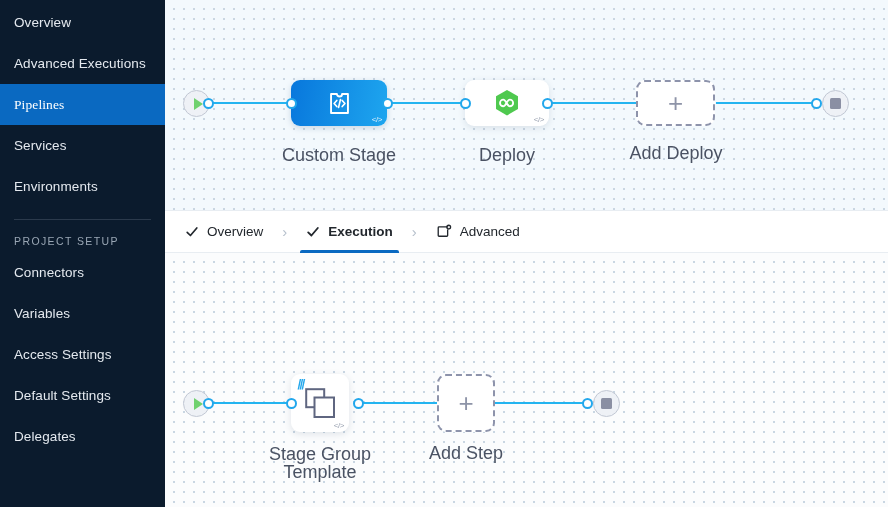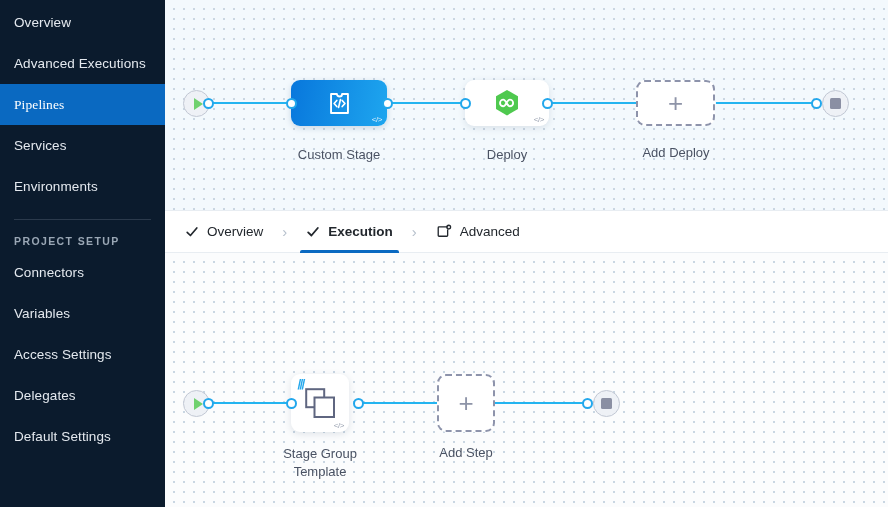--- a/index.html
+++ b/index.html
@@ -37,21 +37,21 @@
   }
   .nav-divider {
     height: 1px; background: #2b3a4c;
     margin: 12px 14px 10px 14px;
   }
   .nav-section {
     padding-left: 14px;
     color: #9aa7b5;
     font-size: 10.5px;
     letter-spacing: 1.4px;
-    font-weight: bold;
+    font-weight: normal;
     height: 22px;
     display: flex; align-items: center;
   }
 
   
   #main { flex: 1 1 auto; position: relative; height: 507px; overflow: hidden; }
 
   .canvas {
     position: absolute; left: 0; right: 0;
     background-image: radial-gradient(#c9d6e2 1px, transparent 1.1px);
@@ -150,21 +150,21 @@
     font-weight: 300; user-select: none;
   }
   .code-badge {
     position: absolute; right: 5px; bottom: 2px;
     font-size: 8px; color: #9aa2b1; letter-spacing: -.4px;
   }
   .code-badge.light { color: rgba(255,255,255,.85); }
   .node-label {
     position: absolute;
     text-align: center;
-    font-size: 13px;
+    font-size: 18px;
     color: #4a5263;
     line-height: 18px;
     white-space: pre-line;
   }
   .tpl-mark {
     position: absolute; left: 7px; top: 3px;
     font-size: 11px; color: #22a7ec; letter-spacing: -1px;
     transform: skewX(-12deg); font-weight: bold;
   }
 </style>
@@ -197,24 +197,24 @@
     <div class="nav-item">
       <span>Connectors</span>
     </div>
     <div class="nav-item">
       <span>Variables</span>
     </div>
     <div class="nav-item">
       <span>Access Settings</span>
     </div>
     <div class="nav-item">
+      <span>Default Settings</span>
+    </div>
+    <div class="nav-item">
       <span>Delegates</span>
-    </div>
-    <div class="nav-item">
-      <span>Default Settings</span>
     </div>
   </nav>
 
   <div id="main">
 
     <div class="canvas" id="canvas-stages">
 
       <div class="edge" style="left:40px; top:102px; width:88px;"></div>
       <div class="edge" style="left:222px; top:102px; width:80px;"></div>
       <div class="edge" style="left:382px; top:102px; width:95px;"></div>

